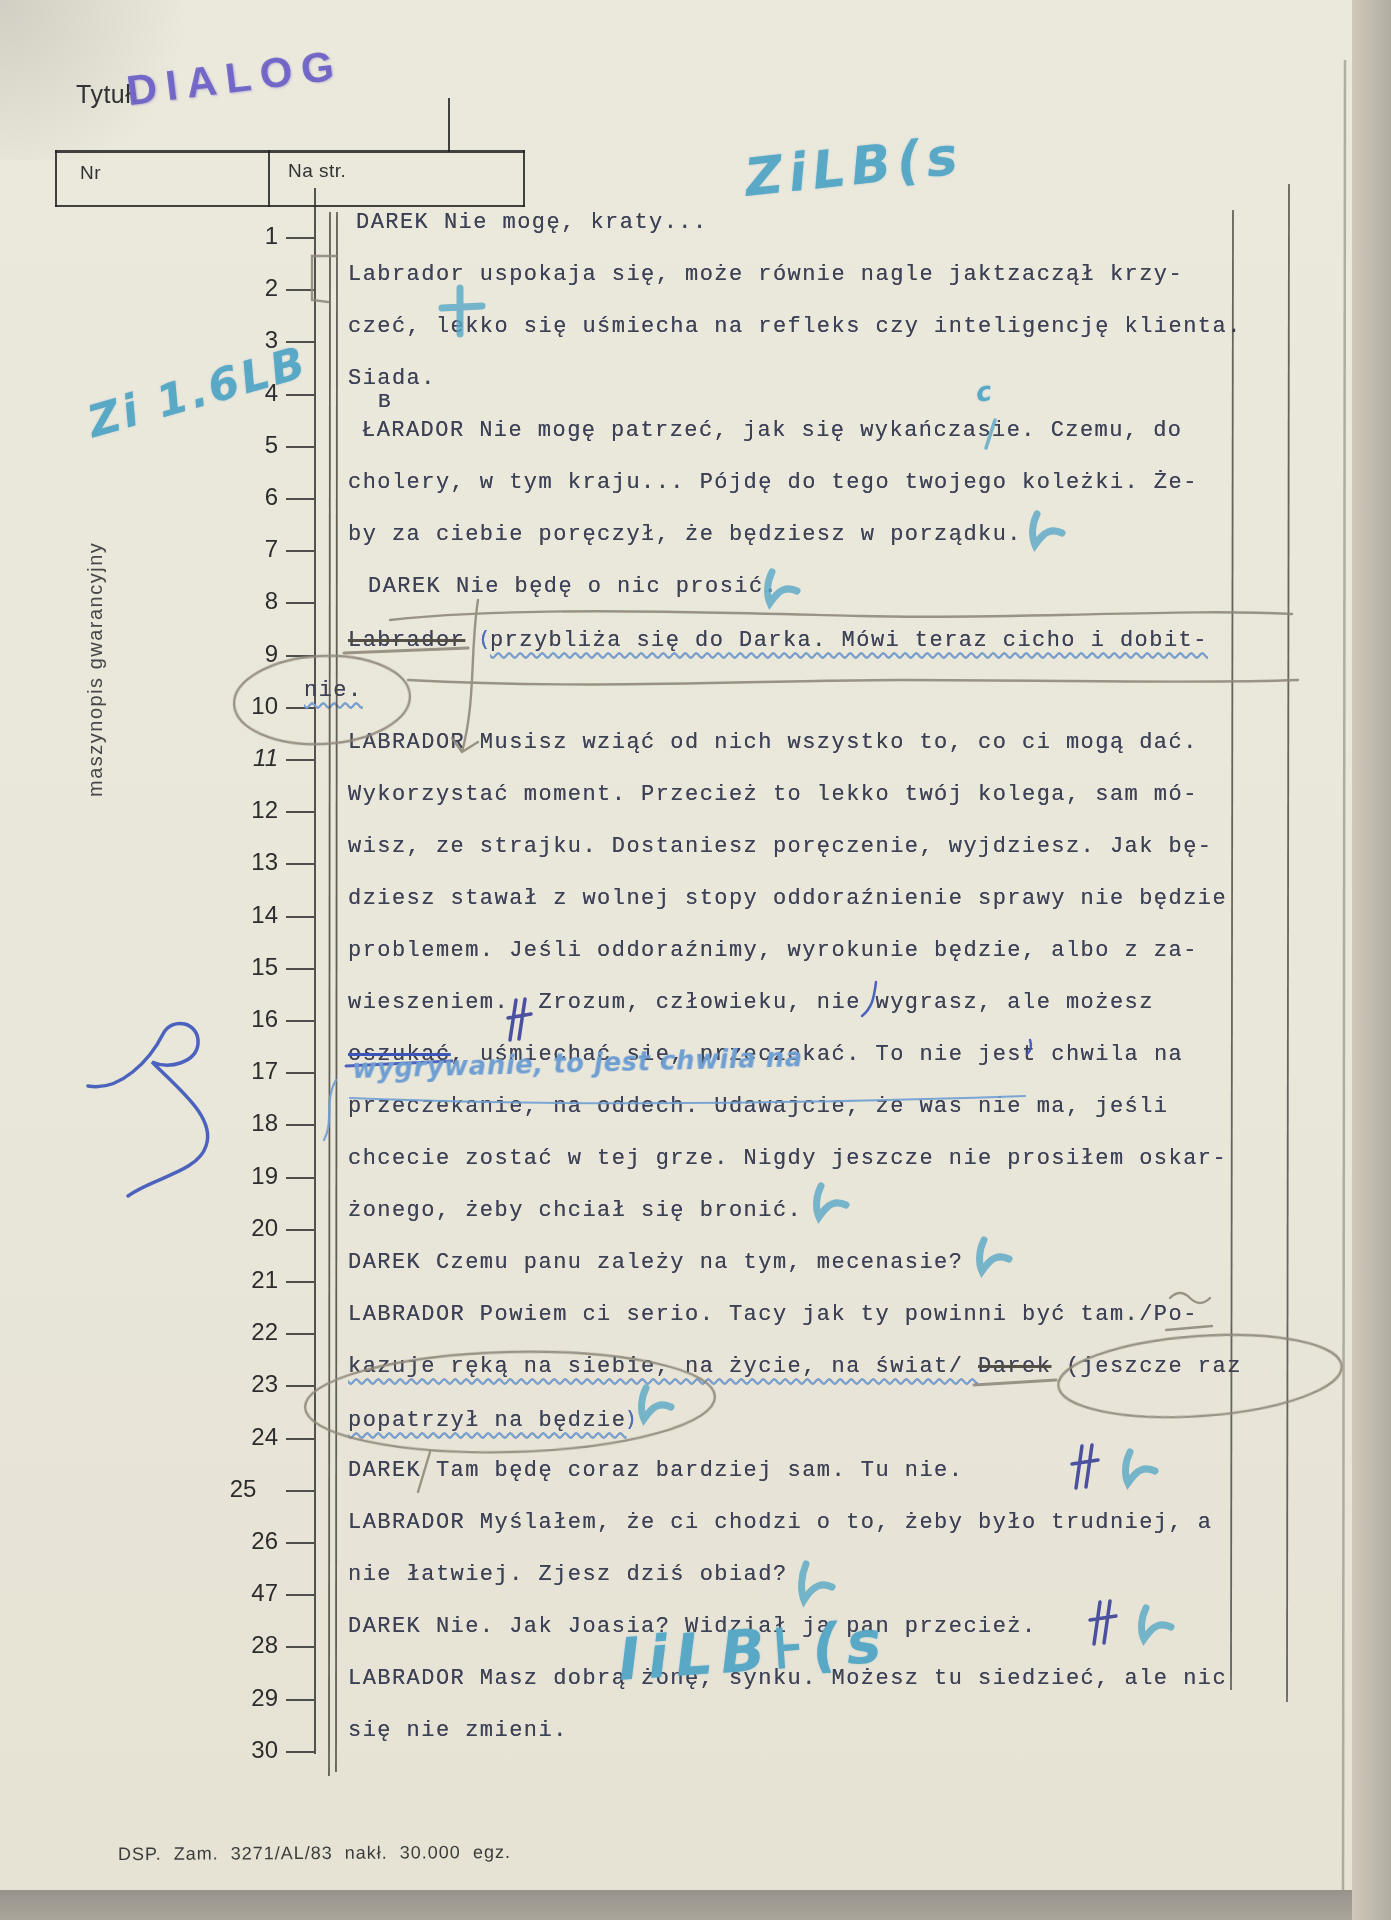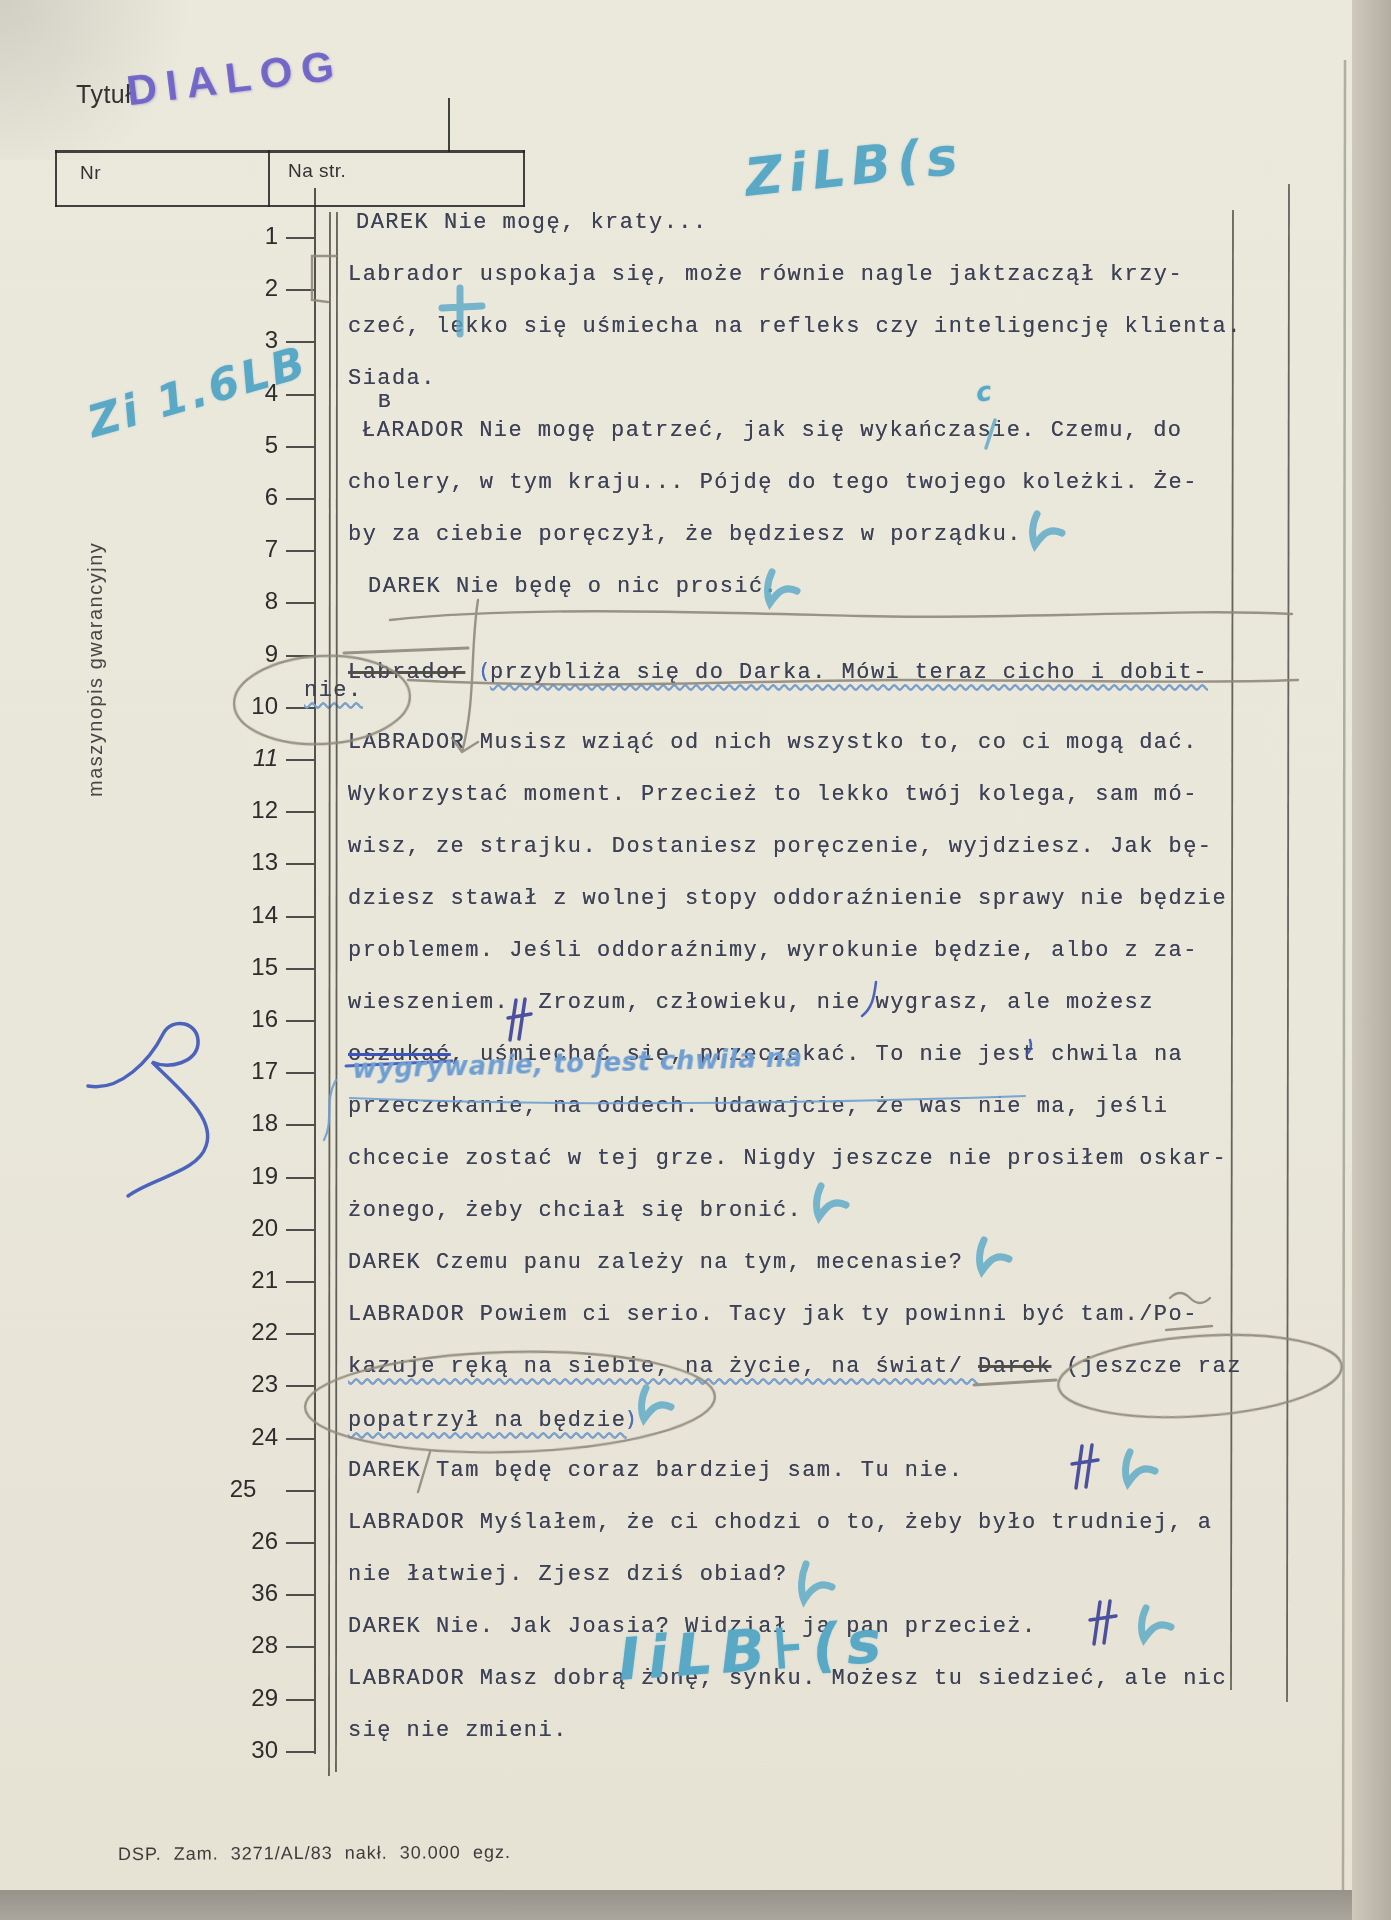--- a/index.html
+++ b/index.html
@@ -125,41 +125,41 @@
         <div class="rnum" style="left: 208px; top: 1318.2px;">22</div>
         <div class="rtick" style="left: 286px; top: 1333.2px; width: 28px;"></div>
         <div class="rnum" style="left: 208px; top: 1370.4px;">23</div>
         <div class="rtick" style="left: 286px; top: 1385.4px; width: 28px;"></div>
         <div class="rnum" style="left: 208px; top: 1422.6px;">24</div>
         <div class="rtick" style="left: 286px; top: 1437.6px; width: 28px;"></div>
         <div class="rnum" style="left: 208px; top: 1474.8px; text-align: center;">25</div>
         <div class="rtick" style="left: 286px; top: 1489.8px; width: 28px;"></div>
         <div class="rnum" style="left: 208px; top: 1527px;">26</div>
         <div class="rtick" style="left: 286px; top: 1542px; width: 28px;"></div>
-        <div class="rnum" style="left: 208px; top: 1579.2px;">36</div>
+        <div class="rnum" style="left: 208px; top: 1579.2px;">47</div>
         <div class="rtick" style="left: 286px; top: 1594.2px; width: 28px;"></div>
         <div class="rnum" style="left: 208px; top: 1631.4px;">28</div>
         <div class="rtick" style="left: 286px; top: 1646.4px; width: 28px;"></div>
         <div class="rnum" style="left: 208px; top: 1683.6px;">29</div>
         <div class="rtick" style="left: 286px; top: 1698.6px; width: 28px;"></div>
         <div class="rnum" style="left: 208px; top: 1735.8px;">30</div>
         <div class="rtick" style="left: 286px; top: 1750.8px; width: 28px;"></div>
       </div>
     <div id="ruler-vline"></div>
 
     <div id="typescript">
         <div class="ts-line" style="top: 210px; left: 356px;"><span class="seg">DAREK Nie mogę, kraty...</span></div>
         <div class="ts-line" style="top: 262px;"><span class="seg">Labrador uspokaja się, może równie nagle jaktzaczął krzy-</span></div>
         <div class="ts-line" style="top: 314px;"><span class="seg">czeć, lekko się uśmiecha na refleks czy inteligencję klienta.</span></div>
         <div class="ts-line" style="top: 366px;"><span class="seg">Siada.</span></div>
         <div class="ts-line" style="top: 418px; left: 362px;"><span class="seg">ŁARADOR Nie mogę patrzeć, jak się wykańczasie. Czemu, do</span></div>
         <div class="ts-line" style="top: 470px;"><span class="seg">cholery, w tym kraju... Pójdę do tego twojego koleżki. Że-</span></div>
         <div class="ts-line" style="top: 522px;"><span class="seg">by za ciebie poręczył, że będziesz w porządku.</span></div>
         <div class="ts-line" style="top: 574px; margin-left: 20px;"><span class="seg">DAREK Nie będę o nic prosić.</span></div>
-        <div class="ts-line" style="top: 626px; margin-top: 32px;"><span class="seg st-pencil">Labrador</span><span class="seg"> </span><span class="seg hw-blue">(</span><span class="seg wavy">przybliża się do Darka. Mówi teraz cicho i dobit-</span></div>
+        <div class="ts-line" style="top: 626px;"><span class="seg st-pencil">Labrador</span><span class="seg"> </span><span class="seg hw-blue">(</span><span class="seg wavy">przybliża się do Darka. Mówi teraz cicho i dobit-</span></div>
         <div class="ts-line" style="top: 678px; left: 304px;"><span class="seg wavy">nie.</span></div>
         <div class="ts-line" style="top: 730px;"><span class="seg">LABRADOR Musisz wziąć od nich wszystko to, co ci mogą dać.</span></div>
         <div class="ts-line" style="top: 782px;"><span class="seg">Wykorzystać moment. Przecież to lekko twój kolega, sam mó-</span></div>
         <div class="ts-line" style="top: 834px;"><span class="seg">wisz, ze strajku. Dostaniesz poręczenie, wyjdziesz. Jak bę-</span></div>
         <div class="ts-line" style="top: 886px;"><span class="seg">dziesz stawał z wolnej stopy oddoraźnienie sprawy nie będzie</span></div>
         <div class="ts-line" style="top: 938px;"><span class="seg">problemem. Jeśli oddoraźnimy, wyrokunie będzie, albo z za-</span></div>
         <div class="ts-line" style="top: 990px;"><span class="seg">wieszeniem.  Zrozum, człowieku, nie wygrasz, ale możesz</span></div>
         <div class="ts-line" style="top: 1042px;"><span class="seg st-blue">oszukać</span><span class="seg">, uśmiechać się, przeczekać. To nie jest chwila na</span></div>
         <div class="ts-line" style="top: 1094px;"><span class="seg">przeczekanie, na oddech. Udawajcie, że was nie ma, jeśli</span></div>
         <div class="ts-line" style="top: 1146px;"><span class="seg">chcecie zostać w tej grze. Nigdy jeszcze nie prosiłem oskar-</span></div>

